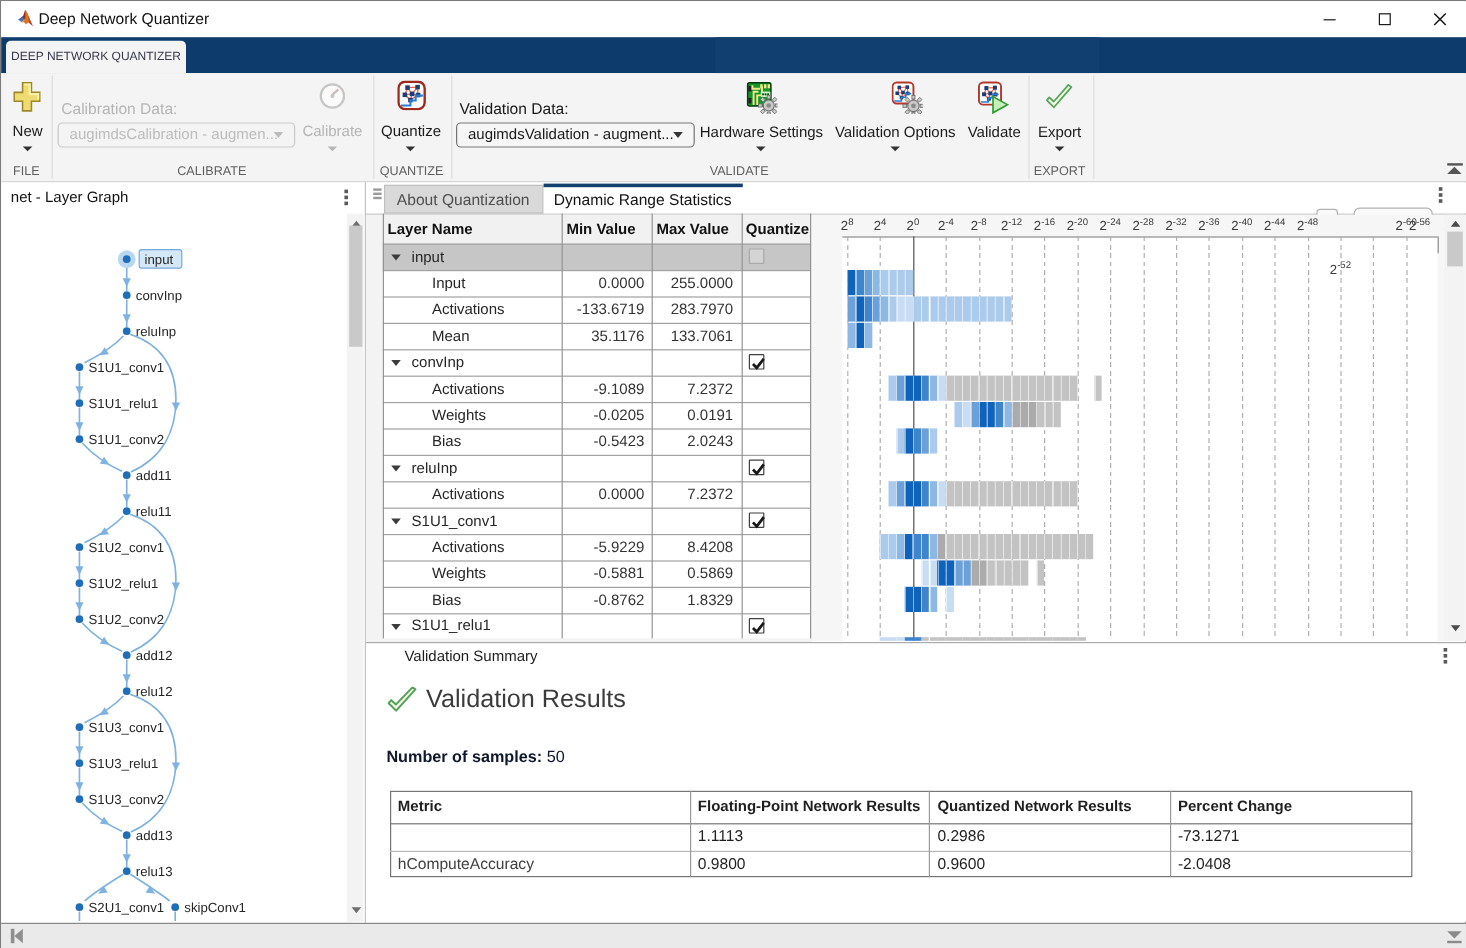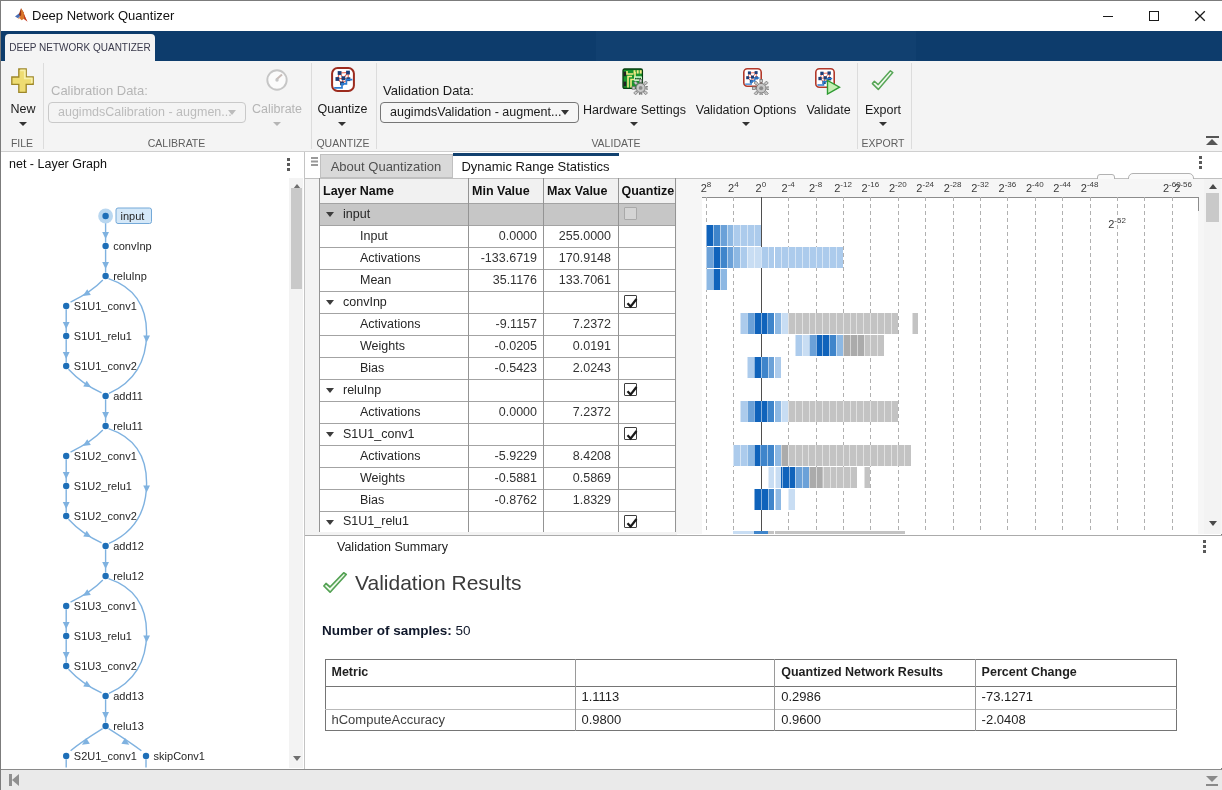--- a/index.html
+++ b/index.html
@@ -317,35 +317,35 @@
 <div class="abs tri" style="left:324.5px;top:211px;"></div>
 <div class="abs tname" style="left:342px;top:202px;height:22px;line-height:22px;">input</div>
 <div class="abs cbd" style="left:622.5px;top:205.5px;"></div>
 <div class="abs trow" style="top:224px;height:22px;background:#fff"></div>
 <div class="abs tname" style="left:359px;top:224px;height:22px;line-height:22px;">Input</div>
 <div class="abs tnum" style="right:684px;top:224px;height:22px;line-height:22px;">0.0000</div>
 <div class="abs tnum" style="right:610px;top:224px;height:22px;line-height:22px;">255.0000</div>
 <div class="abs trow" style="top:246px;height:22px;background:#fff"></div>
 <div class="abs tname" style="left:359px;top:246px;height:22px;line-height:22px;">Activations</div>
 <div class="abs tnum" style="right:684px;top:246px;height:22px;line-height:22px;">-133.6719</div>
-<div class="abs tnum" style="right:610px;top:246px;height:22px;line-height:22px;">170.9148</div>
+<div class="abs tnum" style="right:610px;top:246px;height:22px;line-height:22px;">283.7970</div>
 <div class="abs trow" style="top:268px;height:22px;background:#fff"></div>
 <div class="abs tname" style="left:359px;top:268px;height:22px;line-height:22px;">Mean</div>
 <div class="abs tnum" style="right:684px;top:268px;height:22px;line-height:22px;">35.1176</div>
 <div class="abs tnum" style="right:610px;top:268px;height:22px;line-height:22px;">133.7061</div>
 <div class="abs trow" style="top:290px;height:22px;background:#fff"></div>
 <div class="abs tri" style="left:324.5px;top:299px;"></div>
 <div class="abs tname" style="left:342px;top:290px;height:22px;line-height:22px;">convInp</div>
 <div class="abs cb" style="left:622.5px;top:293.5px;">
 <svg width="14" height="14" viewBox="0 0 14 14">
         <path d="M2.5 7.3 L5.6 10.6 L11.5 3.0" stroke="#1a1a1a" stroke-width="2.3" fill="none"></path>
       </svg></div>
 <div class="abs trow" style="top:312px;height:22px;background:#fff"></div>
 <div class="abs tname" style="left:359px;top:312px;height:22px;line-height:22px;">Activations</div>
-<div class="abs tnum" style="right:684px;top:312px;height:22px;line-height:22px;">-9.1157</div>
+<div class="abs tnum" style="right:684px;top:312px;height:22px;line-height:22px;">-9.1089</div>
 <div class="abs tnum" style="right:610px;top:312px;height:22px;line-height:22px;">7.2372</div>
 <div class="abs trow" style="top:334px;height:22px;background:#fff"></div>
 <div class="abs tname" style="left:359px;top:334px;height:22px;line-height:22px;">Weights</div>
 <div class="abs tnum" style="right:684px;top:334px;height:22px;line-height:22px;">-0.0205</div>
 <div class="abs tnum" style="right:610px;top:334px;height:22px;line-height:22px;">0.0191</div>
 <div class="abs trow" style="top:356px;height:22px;background:#fff"></div>
 <div class="abs tname" style="left:359px;top:356px;height:22px;line-height:22px;">Bias</div>
 <div class="abs tnum" style="right:684px;top:356px;height:22px;line-height:22px;">-0.5423</div>
 <div class="abs tnum" style="right:610px;top:356px;height:22px;line-height:22px;">2.0243</div>
 <div class="abs trow" style="top:378px;height:22px;background:#fff"></div>
@@ -649,20 +649,21 @@
 </svg></div>
 <div class="abs" style="left:354px;top:570px;font-size:21px;color:#3b3b3b">Validation Results</div>
 <div class="abs" style="left:321px;top:622px;font-size:13.5px;color:#0f172a"><b>Number of samples:</b> 50</div>
 <div class="abs" style="left:323.5px;top:658px;width:852.5px;height:72px;border:1px solid #757575;background:#fff"></div>
 <div class="abs" style="left:323.5px;top:685px;width:852.5px;height:1px;background:#757575"></div>
 <div class="abs" style="left:323.5px;top:707.5px;width:852.5px;height:1px;background:#b9b9b9"></div>
 <div class="abs" style="left:573.5px;top:658px;width:1px;height:72px;background:#9a9a9a"></div>
 <div class="abs" style="left:773.2px;top:658px;width:1px;height:72px;background:#9a9a9a"></div>
 <div class="abs" style="left:973.6px;top:658px;width:1px;height:72px;background:#9a9a9a"></div>
 <div class="abs" style="left:330.5px;top:658px;height:27px;line-height:27px;font-size:12.5px;font-weight:700;color:#1f1f1f;white-space:nowrap">Metric</div>
+<div class="abs" style="left:580.5px;top:658px;height:27px;line-height:27px;font-size:12.5px;font-weight:700;color:#1f1f1f;white-space:nowrap">Floating-Point Network Results</div>
 <div class="abs" style="left:780.2px;top:658px;height:27px;line-height:27px;font-size:12.5px;font-weight:700;color:#1f1f1f;white-space:nowrap">Quantized Network Results</div>
 <div class="abs" style="left:980.6px;top:658px;height:27px;line-height:27px;font-size:12.5px;font-weight:700;color:#1f1f1f;white-space:nowrap">Percent Change</div>
 <div class="abs" style="left:580.5px;top:685px;height:22.5px;line-height:22.5px;font-size:13px;font-weight:400;color:#1f1f1f;white-space:nowrap">1.1113</div>
 <div class="abs" style="left:780.2px;top:685px;height:22.5px;line-height:22.5px;font-size:13px;font-weight:400;color:#1f1f1f;white-space:nowrap">0.2986</div>
 <div class="abs" style="left:980.6px;top:685px;height:22.5px;line-height:22.5px;font-size:13px;font-weight:400;color:#1f1f1f;white-space:nowrap">-73.1271</div>
 <div class="abs" style="left:330.5px;top:707.5px;height:22.5px;line-height:22.5px;font-size:13px;font-weight:400;color:#404040;white-space:nowrap">hComputeAccuracy</div>
 <div class="abs" style="left:580.5px;top:707.5px;height:22.5px;line-height:22.5px;font-size:13px;font-weight:400;color:#1f1f1f;white-space:nowrap">0.9800</div>
 <div class="abs" style="left:780.2px;top:707.5px;height:22.5px;line-height:22.5px;font-size:13px;font-weight:400;color:#1f1f1f;white-space:nowrap">0.9600</div>
 <div class="abs" style="left:980.6px;top:707.5px;height:22.5px;line-height:22.5px;font-size:13px;font-weight:400;color:#1f1f1f;white-space:nowrap">-2.0408</div>
 

